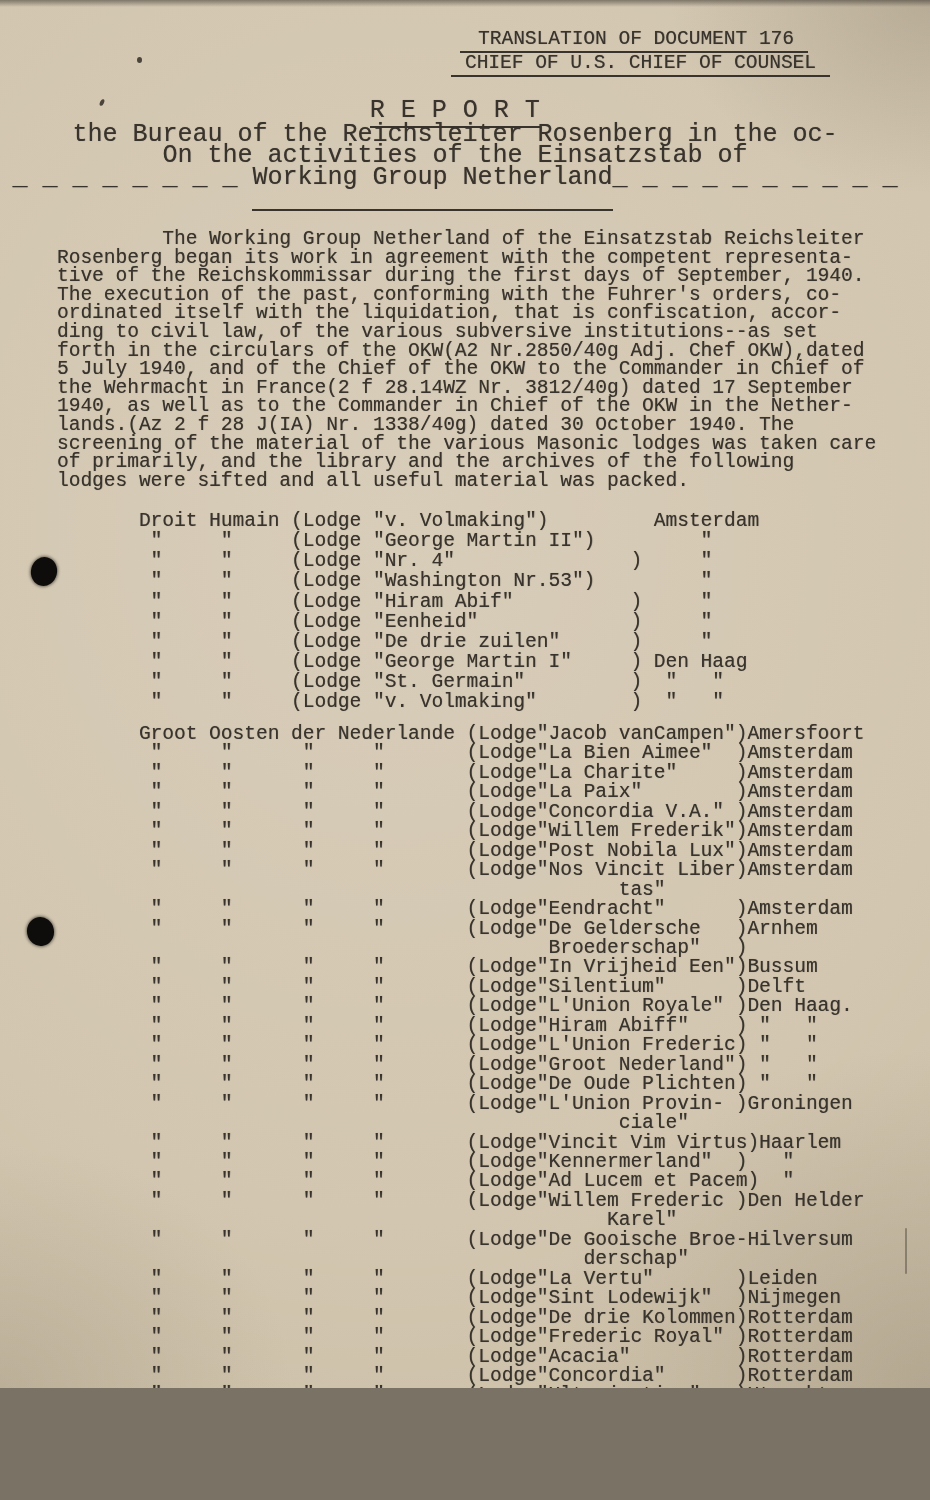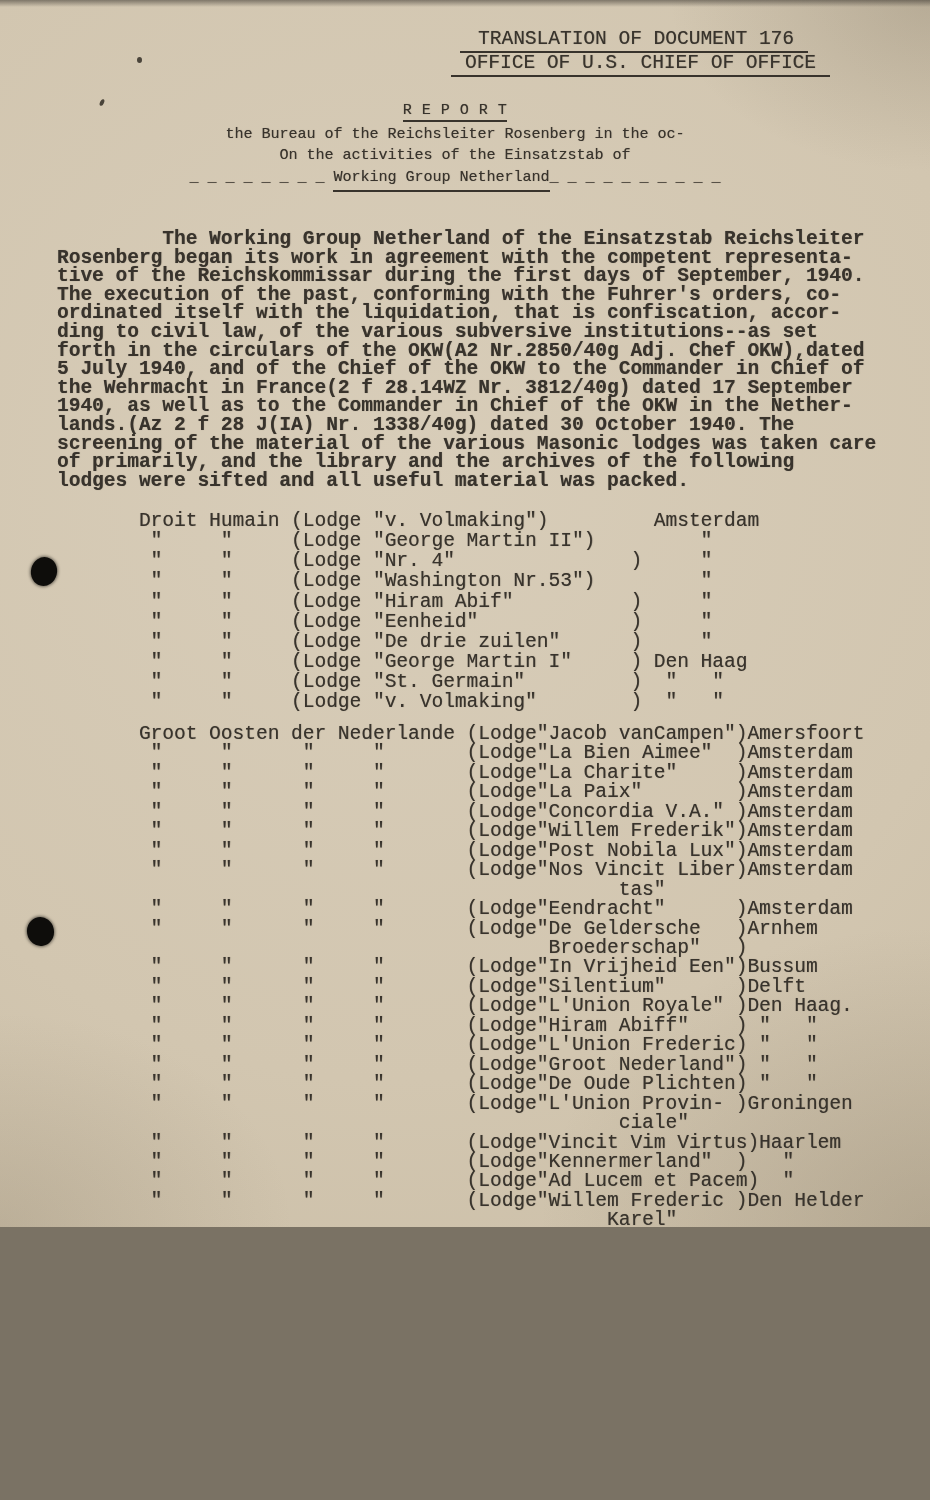--- a/index.html
+++ b/index.html
@@ -1,20 +1,20 @@
 <!DOCTYPE html>
 <html style="--paper: #d2c6b0; --ink: #38332c;"><head>
 <meta charset="utf-8">
 <style>
   * { margin:0; padding:0; box-sizing:border-box; }
   html,body { width:930px; }
   body { background:#7a7264; }
   .page {
     position:relative;
-    width:930px; height:1227px;
+    width:930px; height:1388px;
     overflow:hidden;
     font-family:"Liberation Mono","DejaVu Sans Mono",monospace;
     color:var(--ink,#38332c);
     background-image:
       radial-gradient(60% 35% at 100% 100%, rgba(118,106,86,0.28), rgba(118,106,86,0) 70%),
       radial-gradient(45% 25% at 0% 100%, rgba(118,106,86,0.20), rgba(118,106,86,0) 70%),
       radial-gradient(40% 20% at 100% 0%, rgba(110,100,82,0.25), rgba(110,100,82,0) 70%),
       radial-gradient(130% 100% at 42% 38%, #d8cdb9 0%, var(--paper,#d2c6b0) 50%, #c8bba3 88%, #bfb199 100%);
     text-shadow:0.3px 0.4px 0.7px rgba(46,41,34,0.55);
   }
@@ -28,29 +28,29 @@
   .header {
     position:absolute; top:28px; right:100px;
     text-align:right; font-size:19.5px; line-height:23px;
   }
   .header .h-line { margin-bottom:1px; }
   .header .pad1 { padding-left:18px; padding-right:14px; margin-right:22px; }
   .header .pad2 { padding-left:14px; padding-right:14px; }
 
   .title {
     position:absolute; top:100px; left:0; width:910px;
-    text-align:center; font-size:15px; line-height:21.5px;
+    text-align:center; font-size:25px; line-height:21.5px;
   }
   .title .t-heading { margin-bottom:2px; letter-spacing:0.5px; }
   .dash-row { white-space:pre; }
-  .dash-row .underlined { padding-bottom:4px; }
+  .dash-row .underlined { padding-bottom:17px; }
 
   .body-text {
     position:absolute; top:230px; left:57px;
-    font-size:19.5px; line-height:18.6px;font-weight:bold;
+    font-size:19.5px; line-height:18.6px;
   }
   .list1 {
     position:absolute; top:511px; left:57px;
     font-size:19.5px; line-height:20.15px;
   }
   .list2 {
     position:absolute; top:725px; left:57px;
     font-size:19.5px; line-height:19.45px;
   }
 
@@ -74,21 +74,21 @@
 
 <div class="page">
 
   <div class="edge-top"></div>
 
   <div class="header">
     <div class="h-line">
       <span class="underlined pad1">TRANSLATION OF DOCUMENT 176</span>
     </div>
     <div class="h-line">
-      <span class="underlined pad2">OFFICE OF U.S. CHIEF OF OFFICE</span>
+      <span class="underlined pad2">CHIEF OF U.S. CHIEF OF COUNSEL</span>
     </div>
   </div>
 
   <div class="title">
     <div class="t-heading">
       <span class="underlined">R E P O R T</span>
     </div>
     <div class="t-line">the Bureau of the Reichsleiter Rosenberg in the oc-</div>
     <div class="t-line">On the activities of the Einsatzstab of</div>
     <div class="t-line dash-row"><span>_ _ _ _ _ _ _ _ </span><span class="underlined">Working Group Netherland</span><span>_ _ _ _ _ _ _ _ _ _</span></div>

